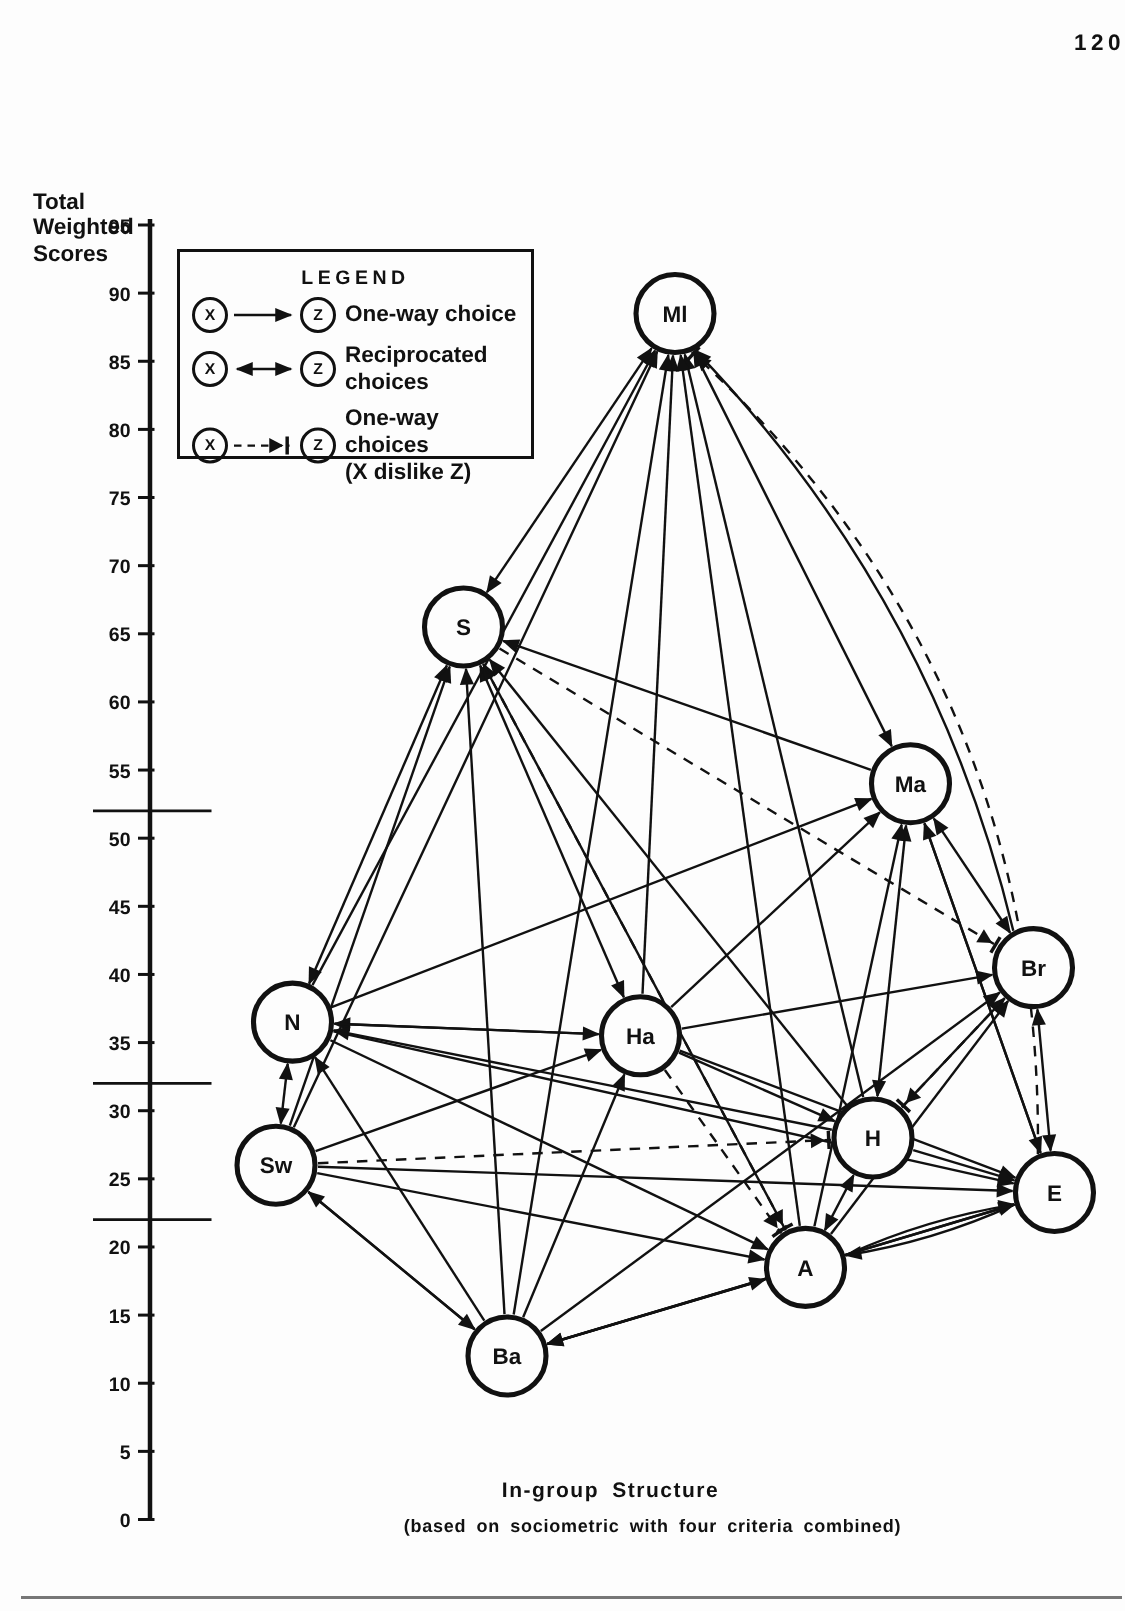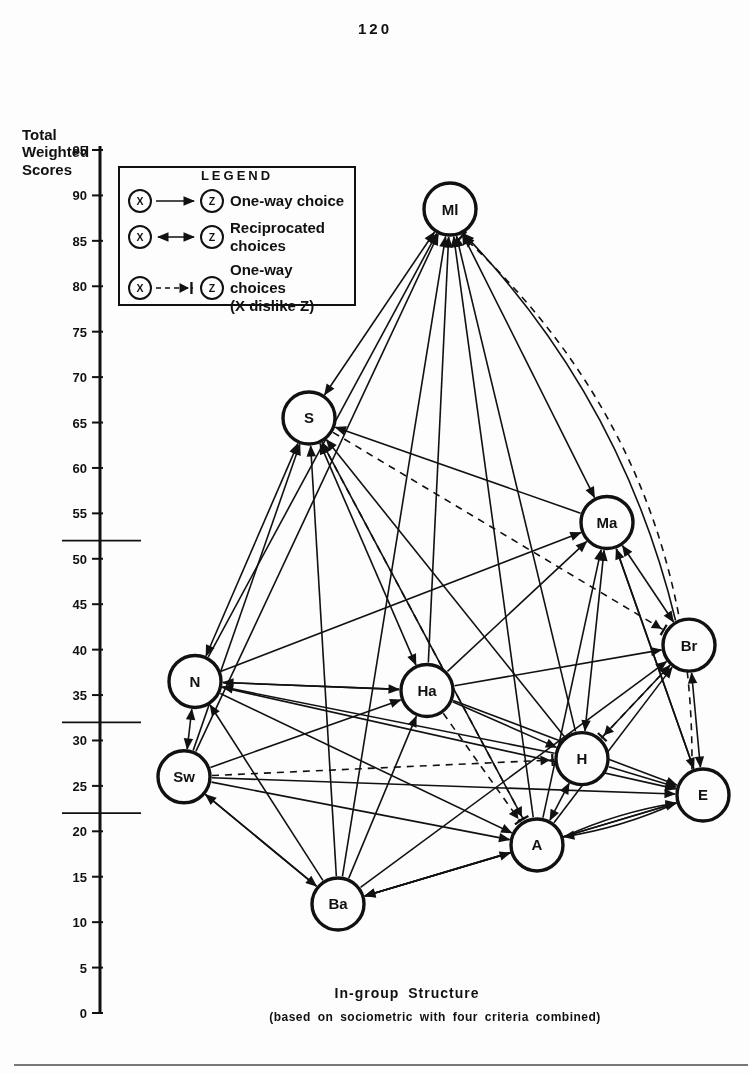--- a/index.html
+++ b/index.html
@@ -1,28 +1,28 @@
 <!DOCTYPE html>
 <html><head>
 <meta charset="utf-8">
 <style>
   html,body{margin:0;padding:0;background:#e9e9e9;}
   #page{position:relative;width:750px;height:1074px;background:#fdfdfd;overflow:hidden;
         font-family:"Liberation Sans",sans-serif;color:#111;}
   .abs{position:absolute;}
-  #page-number{top:20px;left:0;right:0;text-align:center;padding-left:0;
+  #page-number{top:20px;left:0;right:0;text-align:right;padding-left:0;
       font-size:15px;font-weight:bold;letter-spacing:3px;}
   #chart-title{top:70px;left:0;right:0;text-align:center;padding-left:30px;
       font-size:16px;font-weight:bold;letter-spacing:5px;word-spacing:12px;}
   #axis-title{top:126px;left:22px;width:70px;
       font-size:15px;font-weight:bold;line-height:1.15;}
   
   #legend{top:166px;left:118px;width:234px;height:136px;border:2.5px solid #111;
       background:#fdfdfd;z-index:5;}
-  #legend-title{text-align:center;margin-top:0;font-size:13px;font-weight:bold;letter-spacing:3px;}
+  #legend-title{text-align:center;margin-top:9px;font-size:13px;font-weight:bold;letter-spacing:3px;}
   .legend-row{display:flex;align-items:center;margin:6px 6px 0 8px;}
   .lg-circle{width:20px;height:20px;border:2px solid #111;border-radius:50%;flex:0 0 auto;
       display:flex;align-items:center;justify-content:center;font-size:10.5px;font-weight:bold;}
   .lg-glyph{flex:0 0 auto;margin:0 1px;}
   .lg-label{margin-left:6px;font-size:15px;font-weight:bold;line-height:1.2;}
   
   #caption{top:985px;left:0;right:0;text-align:center;padding-left:64px;
       font-size:14px;font-weight:bold;letter-spacing:1px;word-spacing:4px;}
   #caption-note{top:1010px;left:0;right:0;text-align:center;padding-left:120px;
       font-size:12px;font-weight:bold;letter-spacing:0.5px;word-spacing:3px;}

